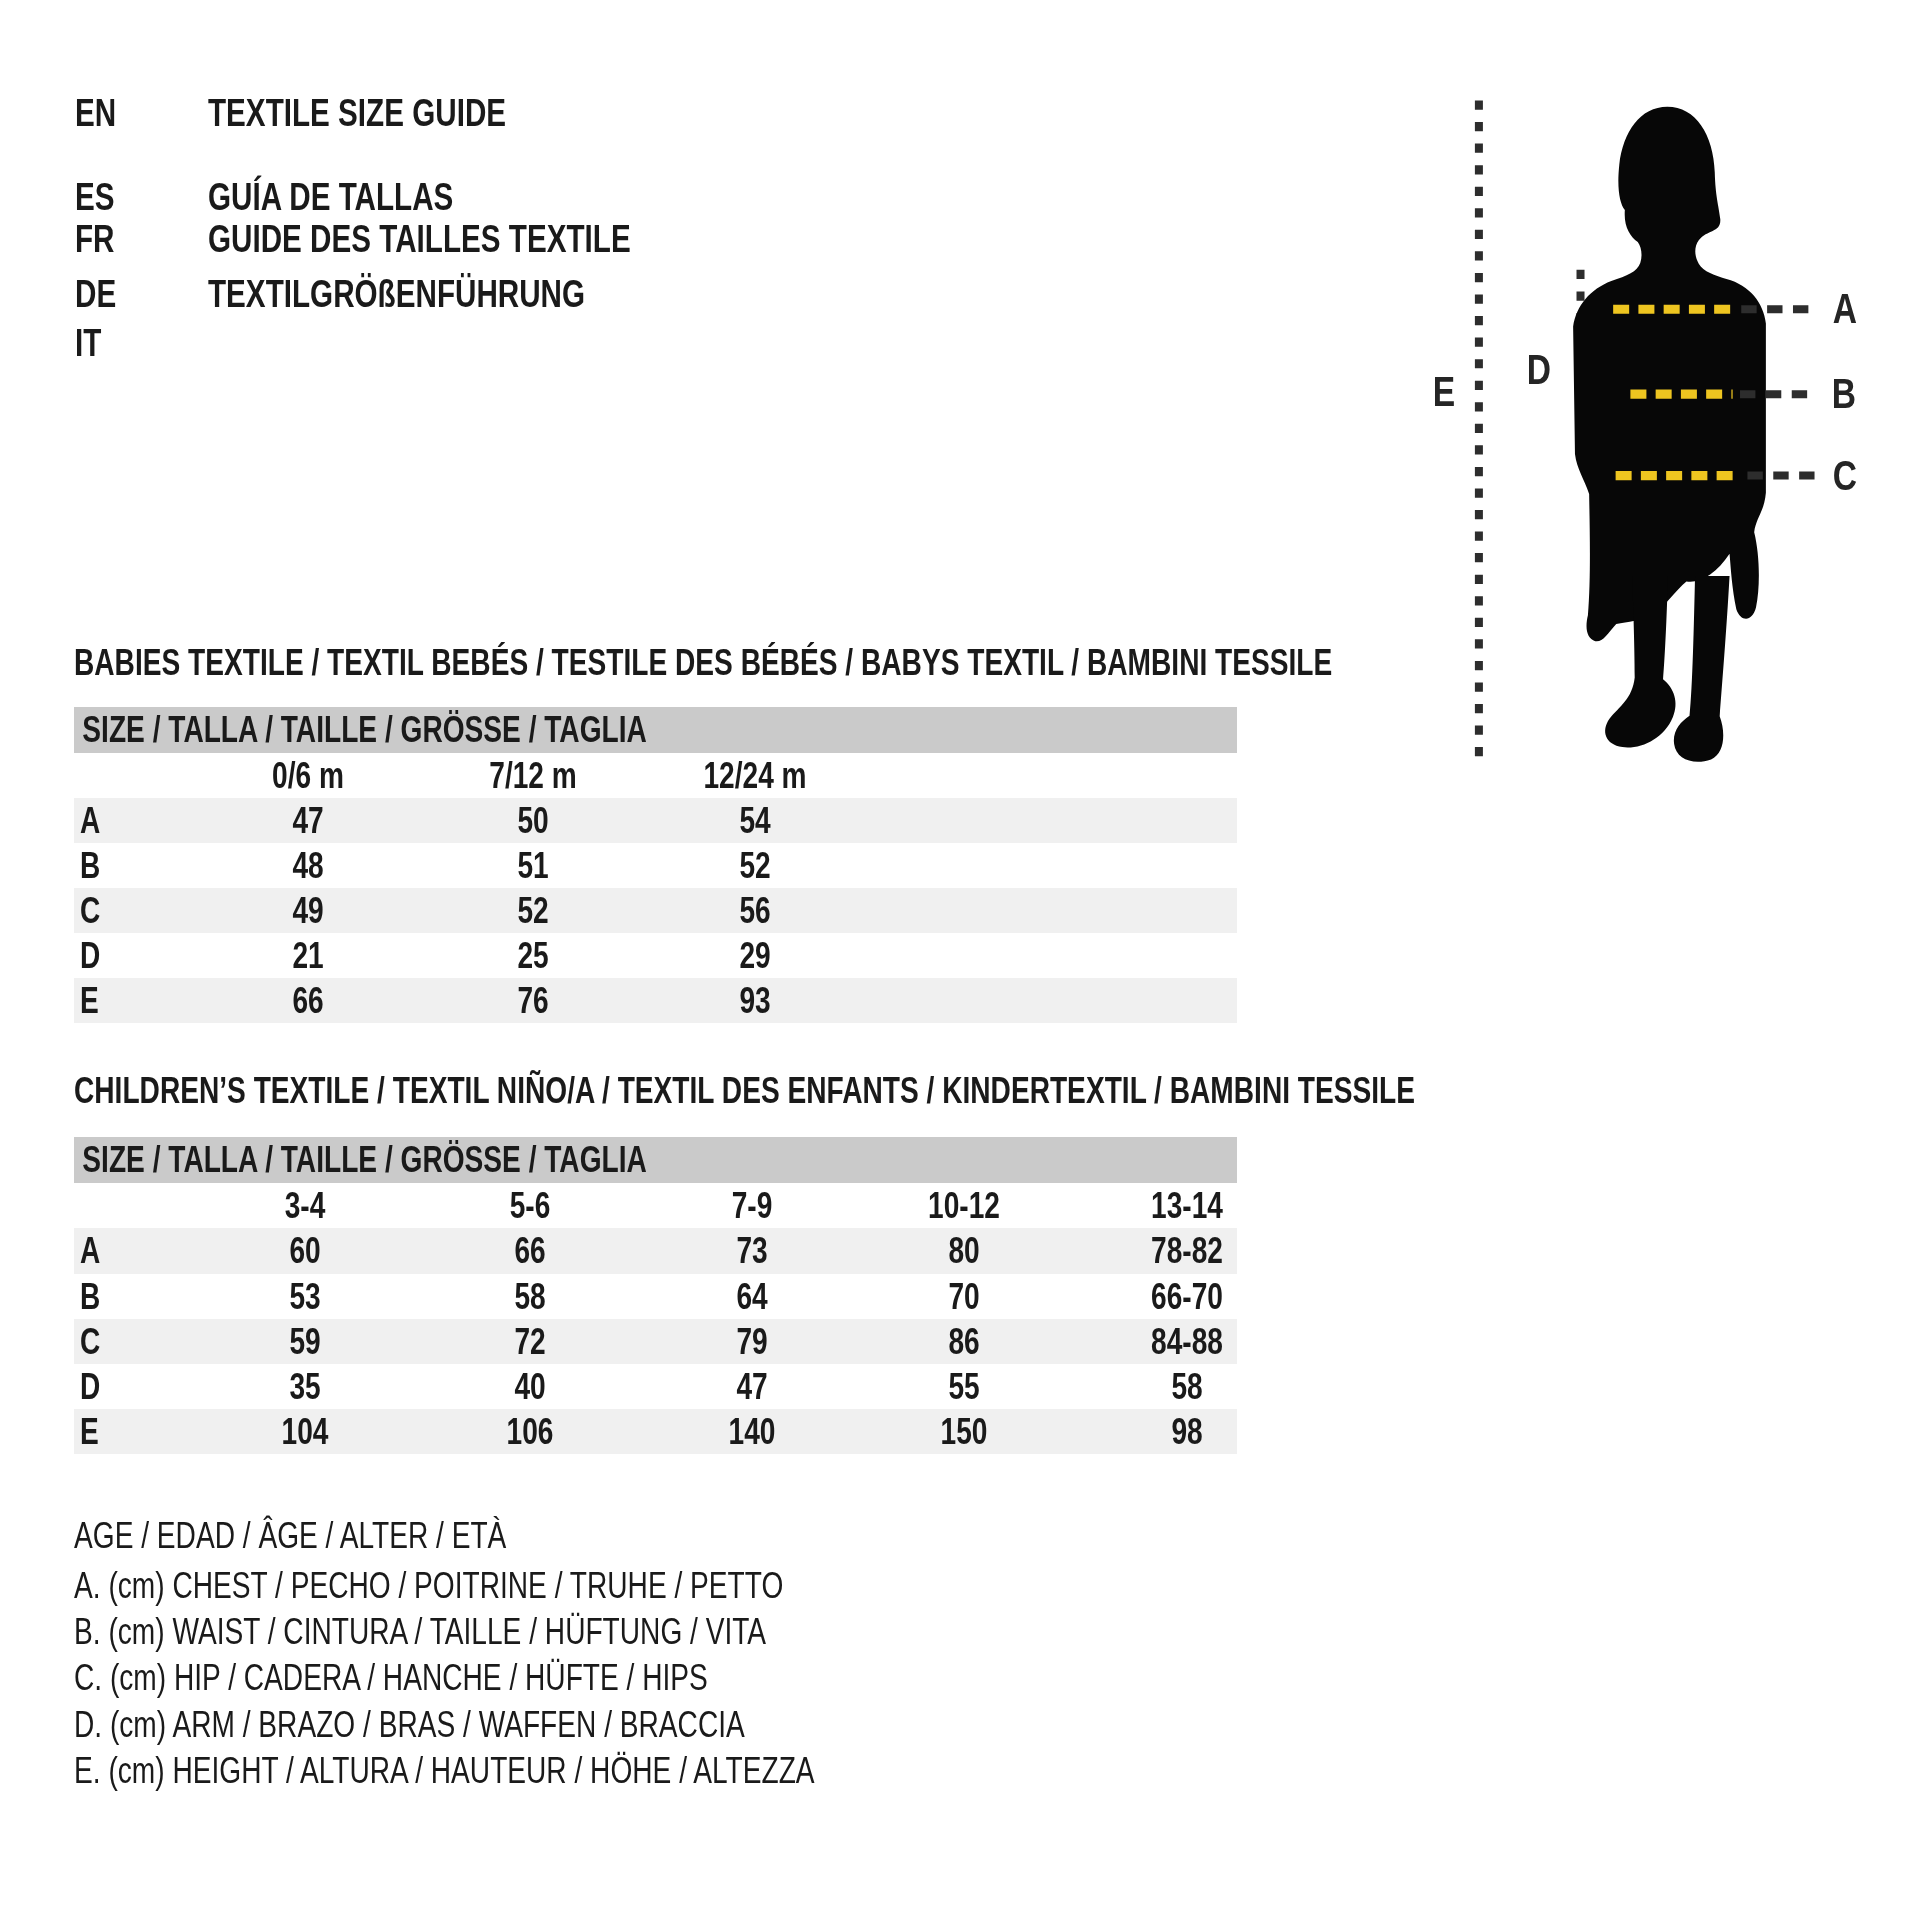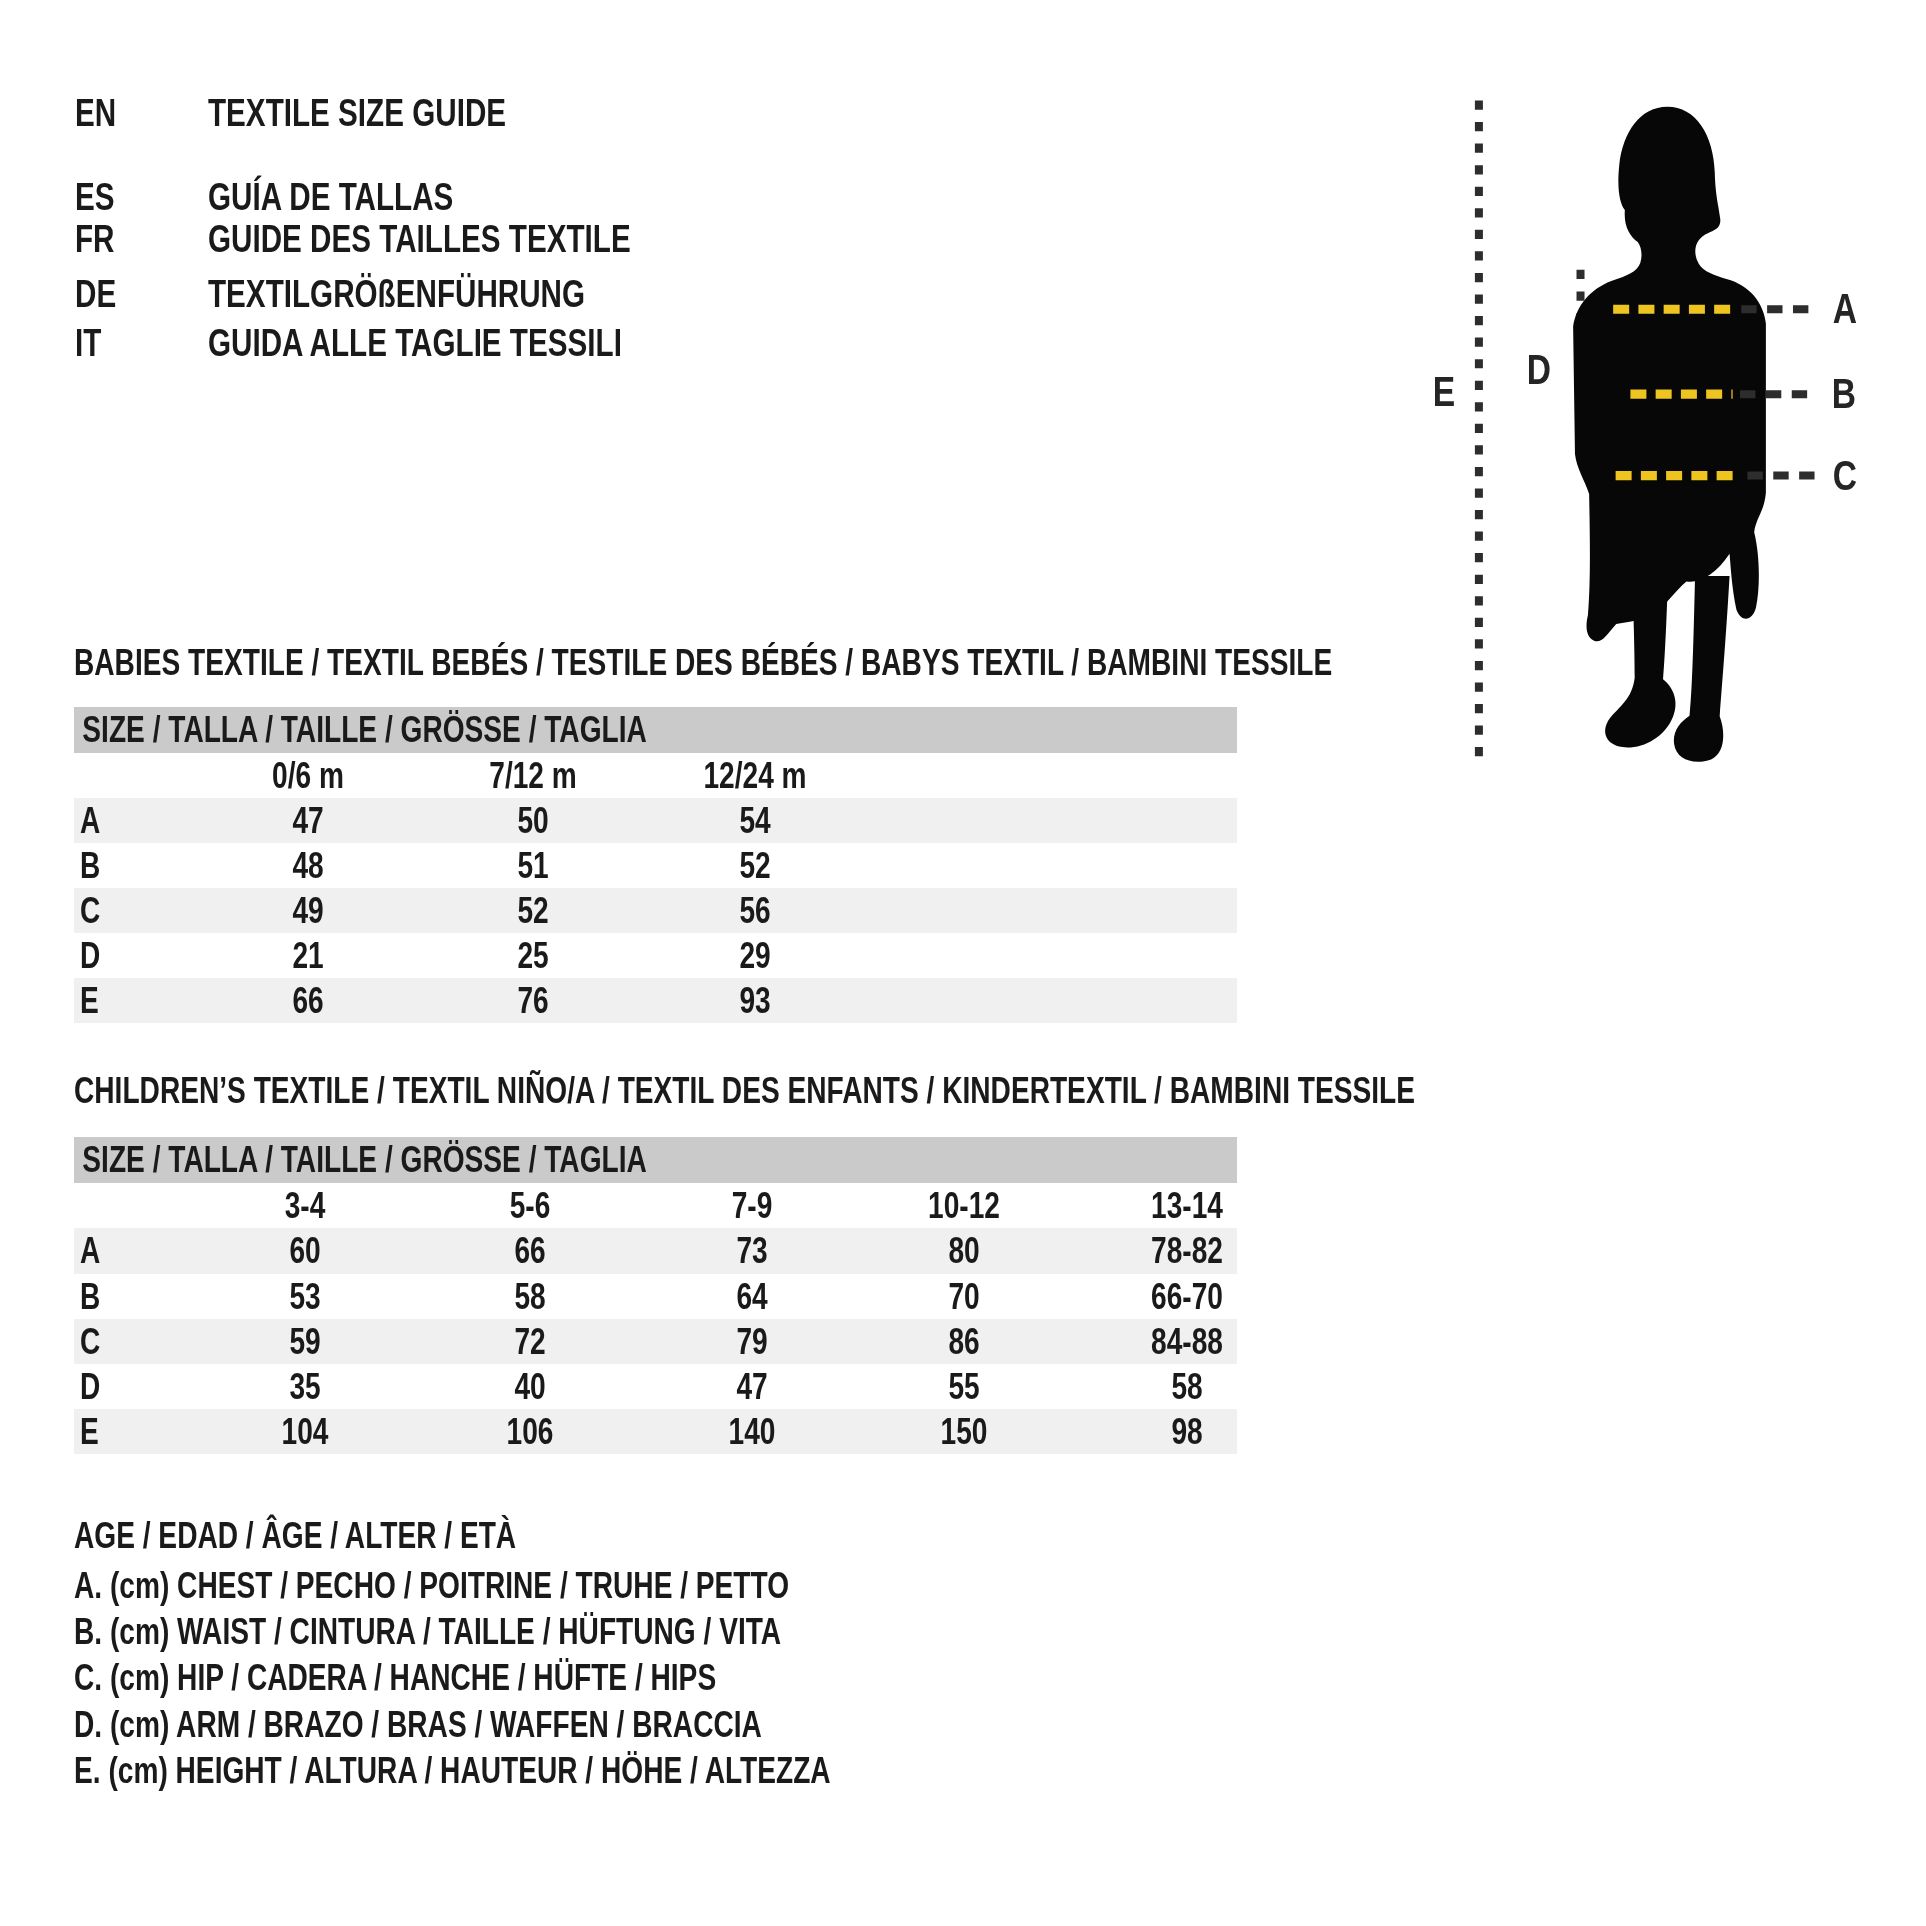--- a/index.html
+++ b/index.html
@@ -10,21 +10,21 @@
   .lang-code{position:absolute;left:75px;top:0;height:49px;line-height:49px;}
   .lang-title{position:absolute;left:208px;top:0;height:49px;line-height:49px;}
   .section-title{position:absolute;left:74px;height:47px;line-height:47px;font-size:37px;font-weight:700;}
   .size-bar{position:absolute;left:74px;width:1163px;background:#cacaca;font-size:37px;font-weight:700;}
   .size-bar .cx{padding-left:11px;}
   .trow{position:absolute;left:74px;width:1163px;}
   .band{background:#f0f0f0;}
   .rlabel{position:absolute;left:6.2px;top:0;font-size:36px;font-weight:700;transform:scaleX(0.78);transform-origin:0 50%;}
   .cell{position:absolute;top:0;font-size:36px;font-weight:700;white-space:nowrap;
         transform:translateX(-50%) scaleX(0.78);transform-origin:center;}
-  .legend-line{position:absolute;left:74px;height:47px;line-height:47px;font-size:37px;font-weight:700;}
+  .legend-line{position:absolute;left:74px;height:47px;line-height:47px;font-size:37px;font-weight:400;}
   .fig-label{position:absolute;font-size:42px;font-weight:700;transform:translate(-50%,-50%) scaleX(0.8);white-space:nowrap;color:#252525;}
   svg{position:absolute;overflow:visible;}
 </style>
 </head>
 <body>
 
 <div class="page">
 
   <div>
     <div class="lang-line" style="top:88px">
@@ -38,21 +38,20 @@
     <div class="lang-line" style="top:214px">
       <span class="lang-code"><span class="cx">FR</span></span>
       <span class="lang-title"><span class="cx">GUIDE DES TAILLES TEXTILE</span></span>
     </div>
     <div class="lang-line" style="top:269px">
       <span class="lang-code"><span class="cx">DE</span></span>
       <span class="lang-title"><span class="cx">TEXTILGRÖßENFÜHRUNG</span></span>
     </div>
     <div class="lang-line" style="top:318px">
       <span class="lang-code"><span class="cx">IT</span></span>
-      <span class="lang-title"><span class="cx">GUIDA ALLE TAGLIE TESSILI</span></span>
     </div>
   </div>
 
   <div>
     <div class="section-title" style="top:639px">
       <span class="cx">BABIES TEXTILE / TEXTIL BEBÉS / TESTILE DES BÉBÉS / BABYS TEXTIL / BAMBINI TESSILE</span>
     </div>
     <div class="size-bar" style="top:707px;height:46px;line-height:46px">
       <span class="cx">SIZE / TALLA / TAILLE / GRÖSSE / TAGLIA</span>
     </div>

